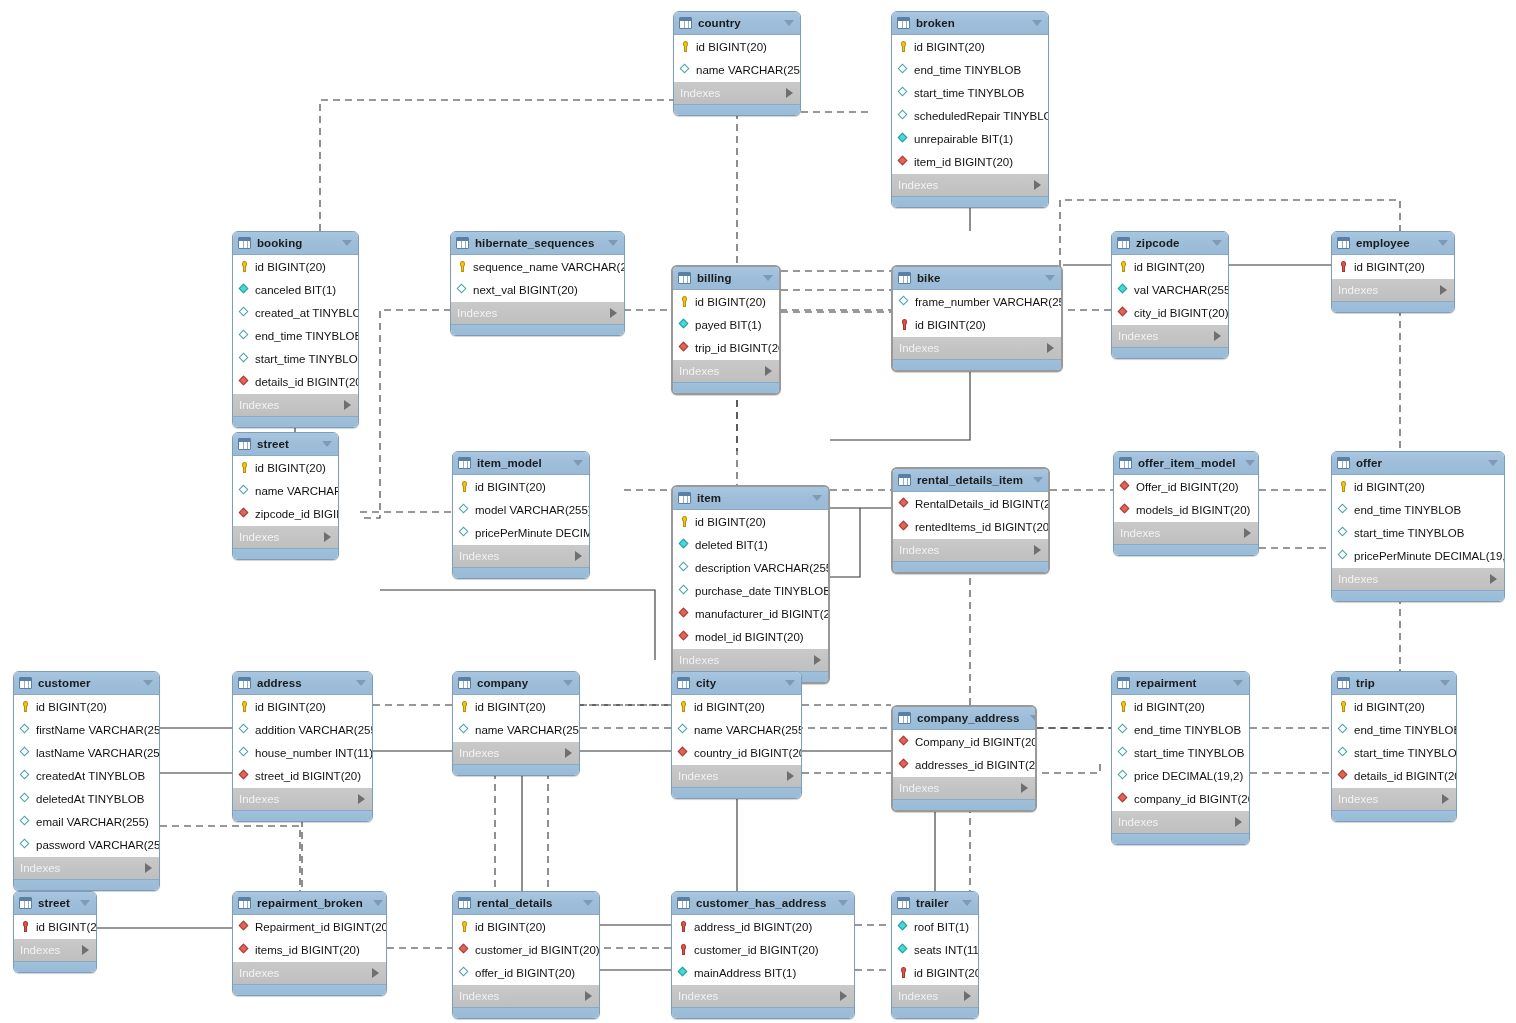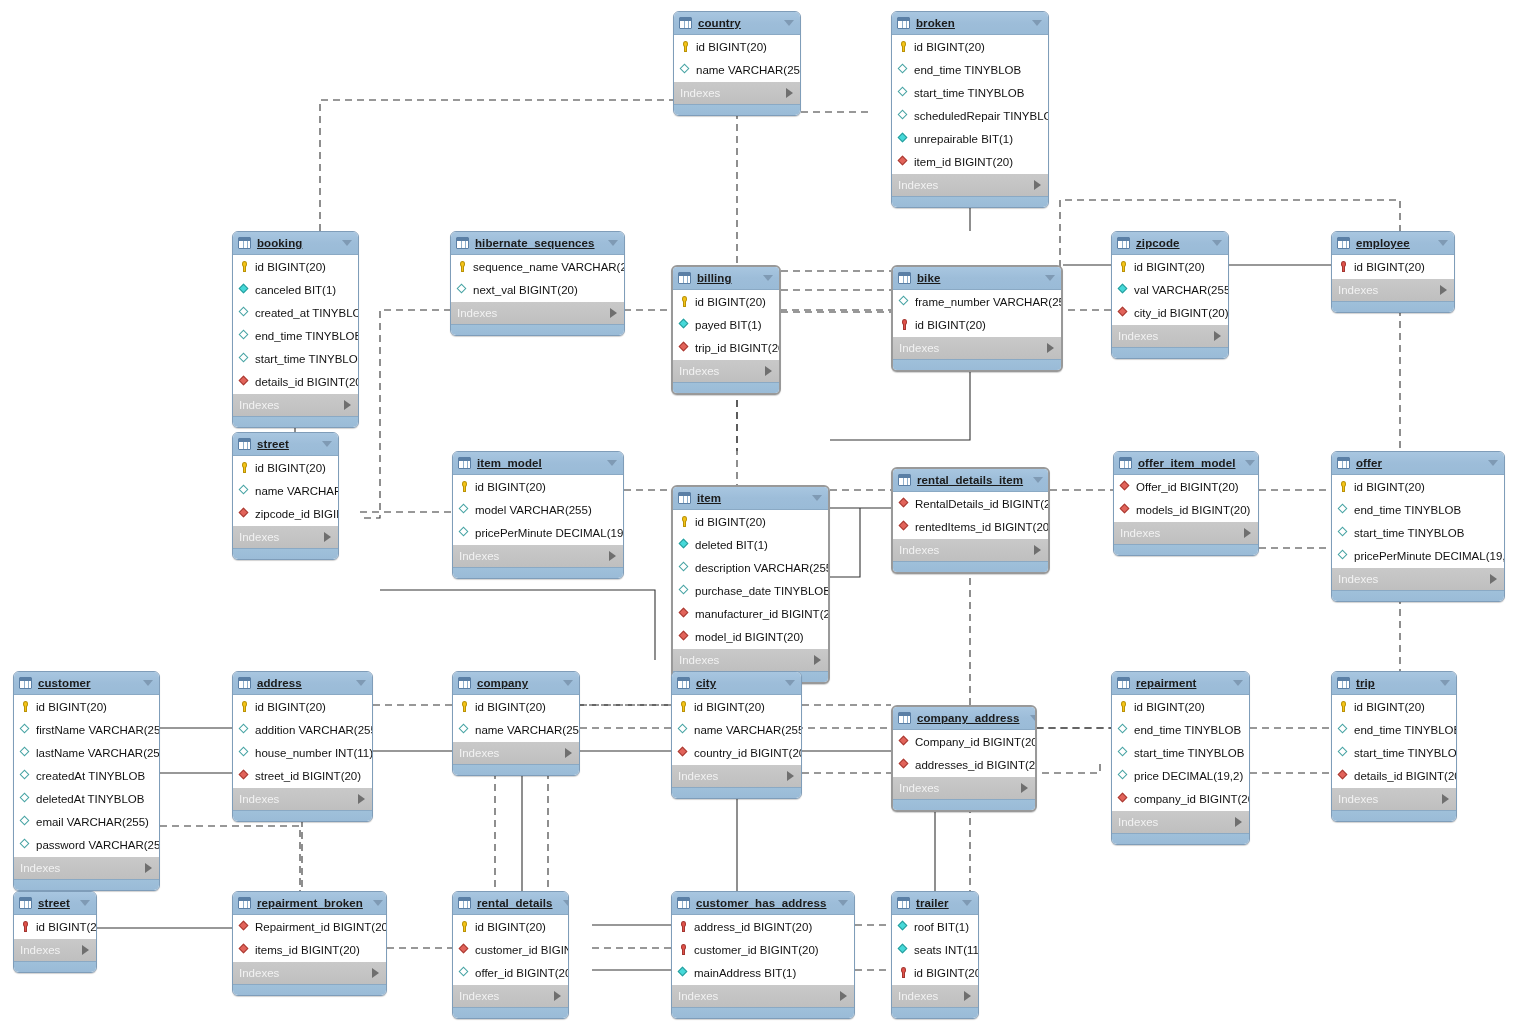--- a/index.html
+++ b/index.html
@@ -82,21 +82,20 @@
     background: #8fb0cc;
     box-shadow: 4px 0 0 0 #8fb0cc;
   }
   .tbl-title {
     font-size: 11.5px;
     font-weight: bold;
     color: #1b1b1b;
     white-space: nowrap;
     flex: 1 1 auto;
     letter-spacing: 0.1px;
-    text-decoration: underline;
   }
   .caret {
     width: 0; height: 0;
     flex: 0 0 auto;
     border-left: 5px solid transparent;
     border-right: 5px solid transparent;
     border-top: 6px solid #7f9ab4;
     margin-left: 4px;
   }
   .tbl-cols {
@@ -512,21 +511,21 @@
             <span class="ico diamond-red"></span>
             <span class="col-label">zipcode_id BIGINT(20)</span>
           </div>
         </div>
         <div class="tbl-indexes">
           <span class="idx-label">Indexes</span>
           <span class="idx-arrow"></span>
         </div>
         <div class="tbl-footer"></div>
       </div>
-      <div class="tbl" style="left: 452px; top: 451px; width: 172px;">
+      <div class="tbl" style="left: 452px; top: 451px; width: 138px;">
         <div class="tbl-header">
           <span class="tbl-icon"></span>
           <span class="tbl-title">item_model</span>
           <span class="caret"></span>
         </div>
         <div class="tbl-cols">
           <div class="col">
             <span class="ico key-yellow"></span>
             <span class="col-label">id BIGINT(20)</span>
           </div>
@@ -896,21 +895,21 @@
             <span class="ico diamond-red"></span>
             <span class="col-label">items_id BIGINT(20)</span>
           </div>
         </div>
         <div class="tbl-indexes">
           <span class="idx-label">Indexes</span>
           <span class="idx-arrow"></span>
         </div>
         <div class="tbl-footer"></div>
       </div>
-      <div class="tbl" style="left: 452px; top: 891px; width: 117px;">
+      <div class="tbl" style="left: 452px; top: 891px; width: 148px;">
         <div class="tbl-header">
           <span class="tbl-icon"></span>
           <span class="tbl-title">rental_details</span>
           <span class="caret"></span>
         </div>
         <div class="tbl-cols">
           <div class="col">
             <span class="ico key-yellow"></span>
             <span class="col-label">id BIGINT(20)</span>
           </div>

